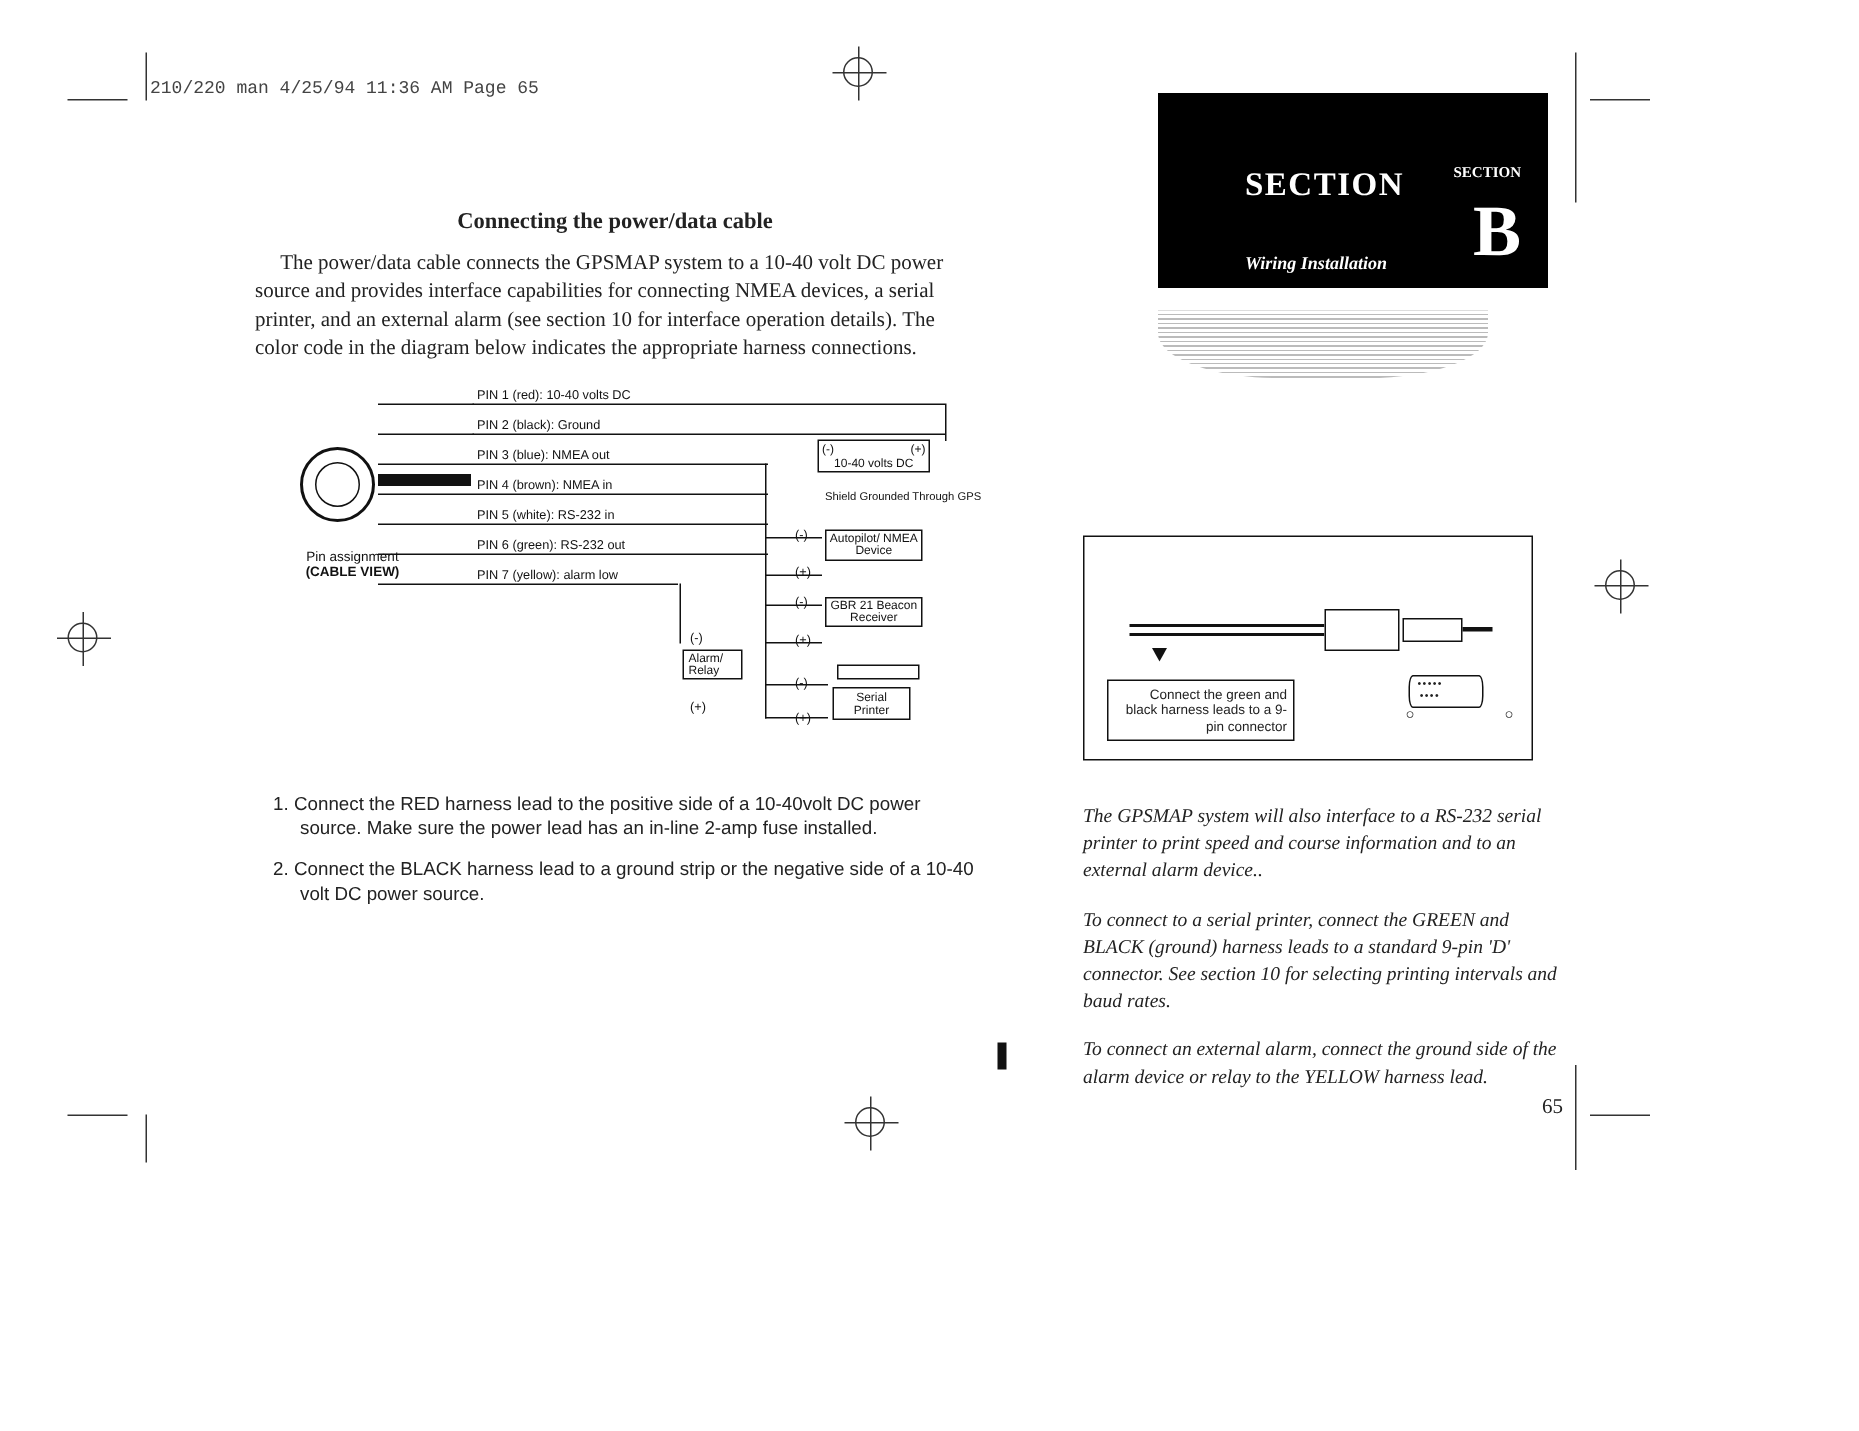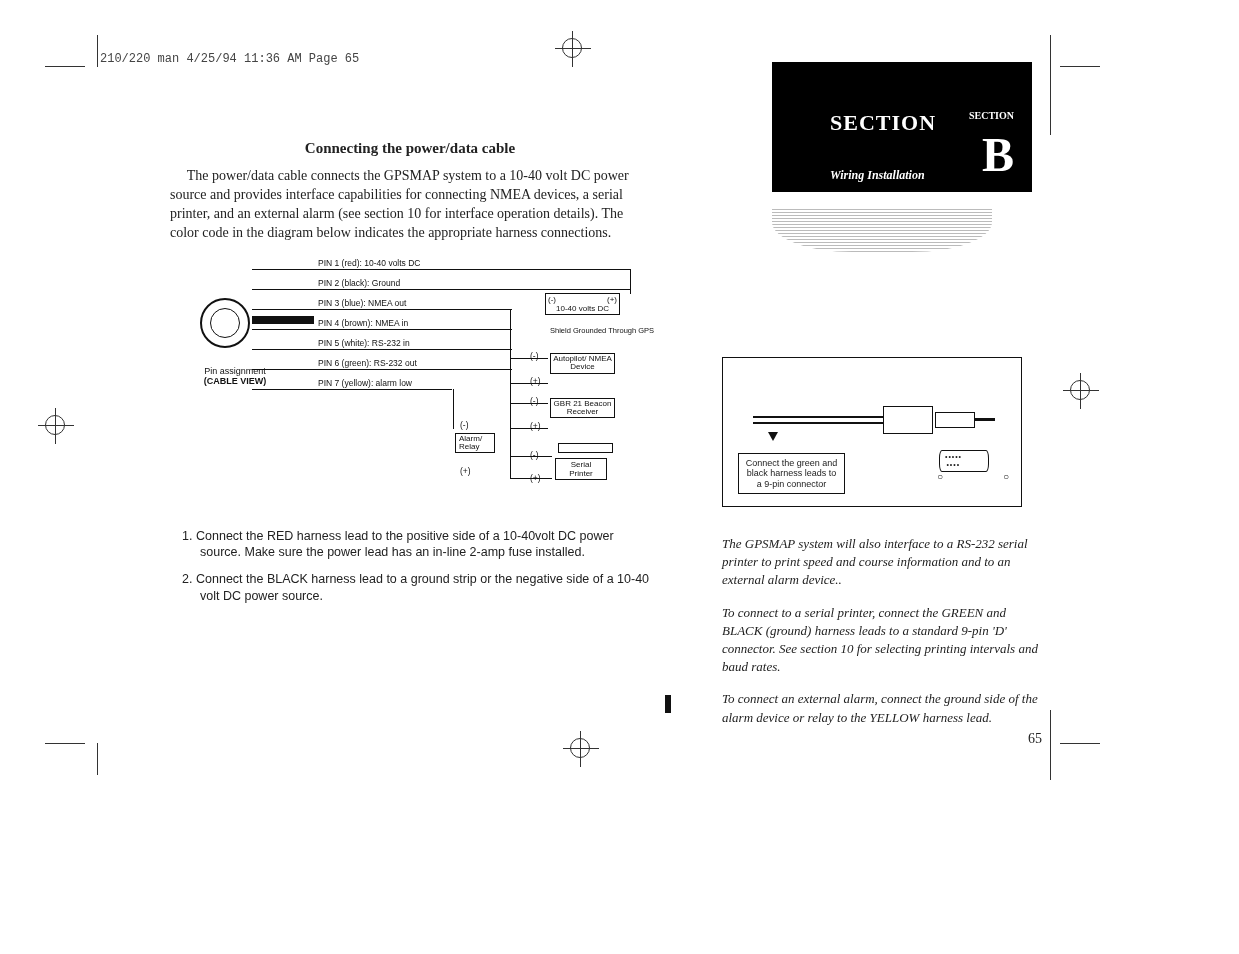--- a/index.html
+++ b/index.html
@@ -195,25 +195,25 @@
     width: 300px;
     height: 150px;
     margin-top: 90px;
     border: 1px solid #111;
     font-family: Arial, Helvetica, sans-serif;
   }
   .connector-label-box {
     position: absolute;
     left: 15px;
     bottom: 12px;
-    width: 107px;
+    width: 125px;
     border: 1px solid #111;
     font-size: 9px;
     padding: 4px;
-    text-align: center;
+    text-align: right;
     line-height: 1.15;
   }
   .db9 {
     position: absolute;
     right: 20px;
     bottom: 20px;
     width: 50px;
     height: 22px;
     border: 1.5px solid #111;
     border-radius: 3px / 8px;

